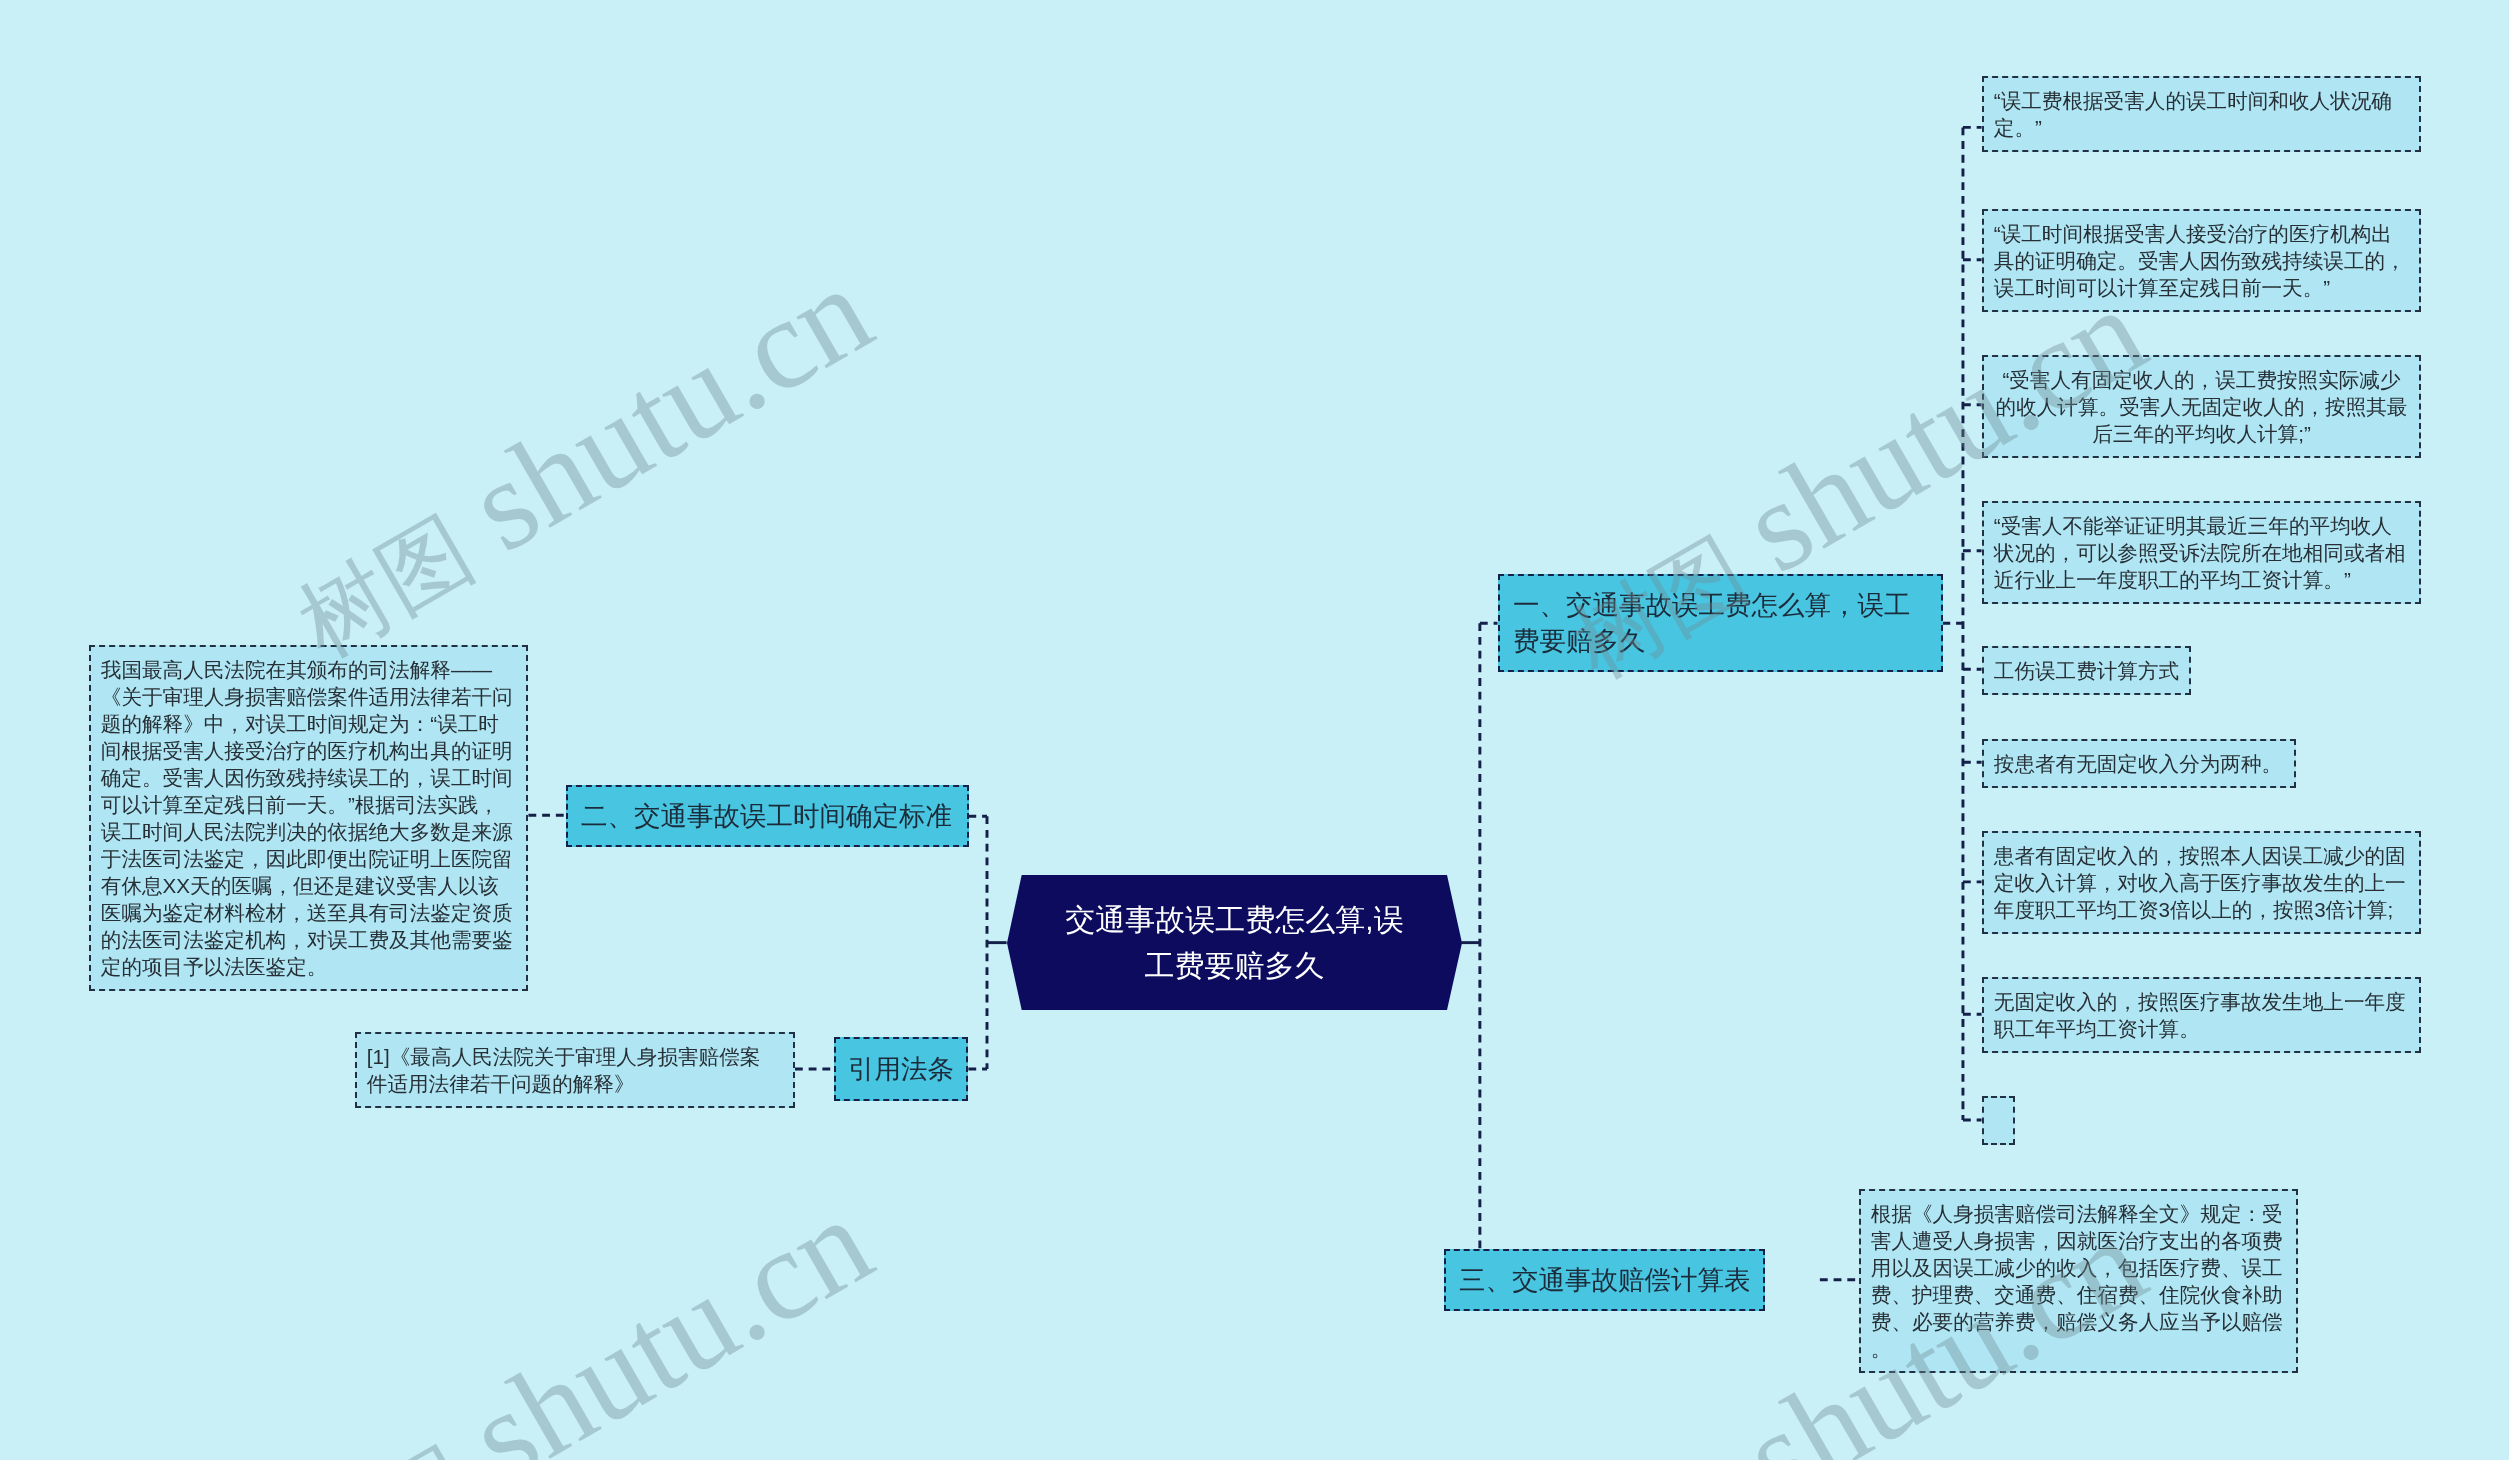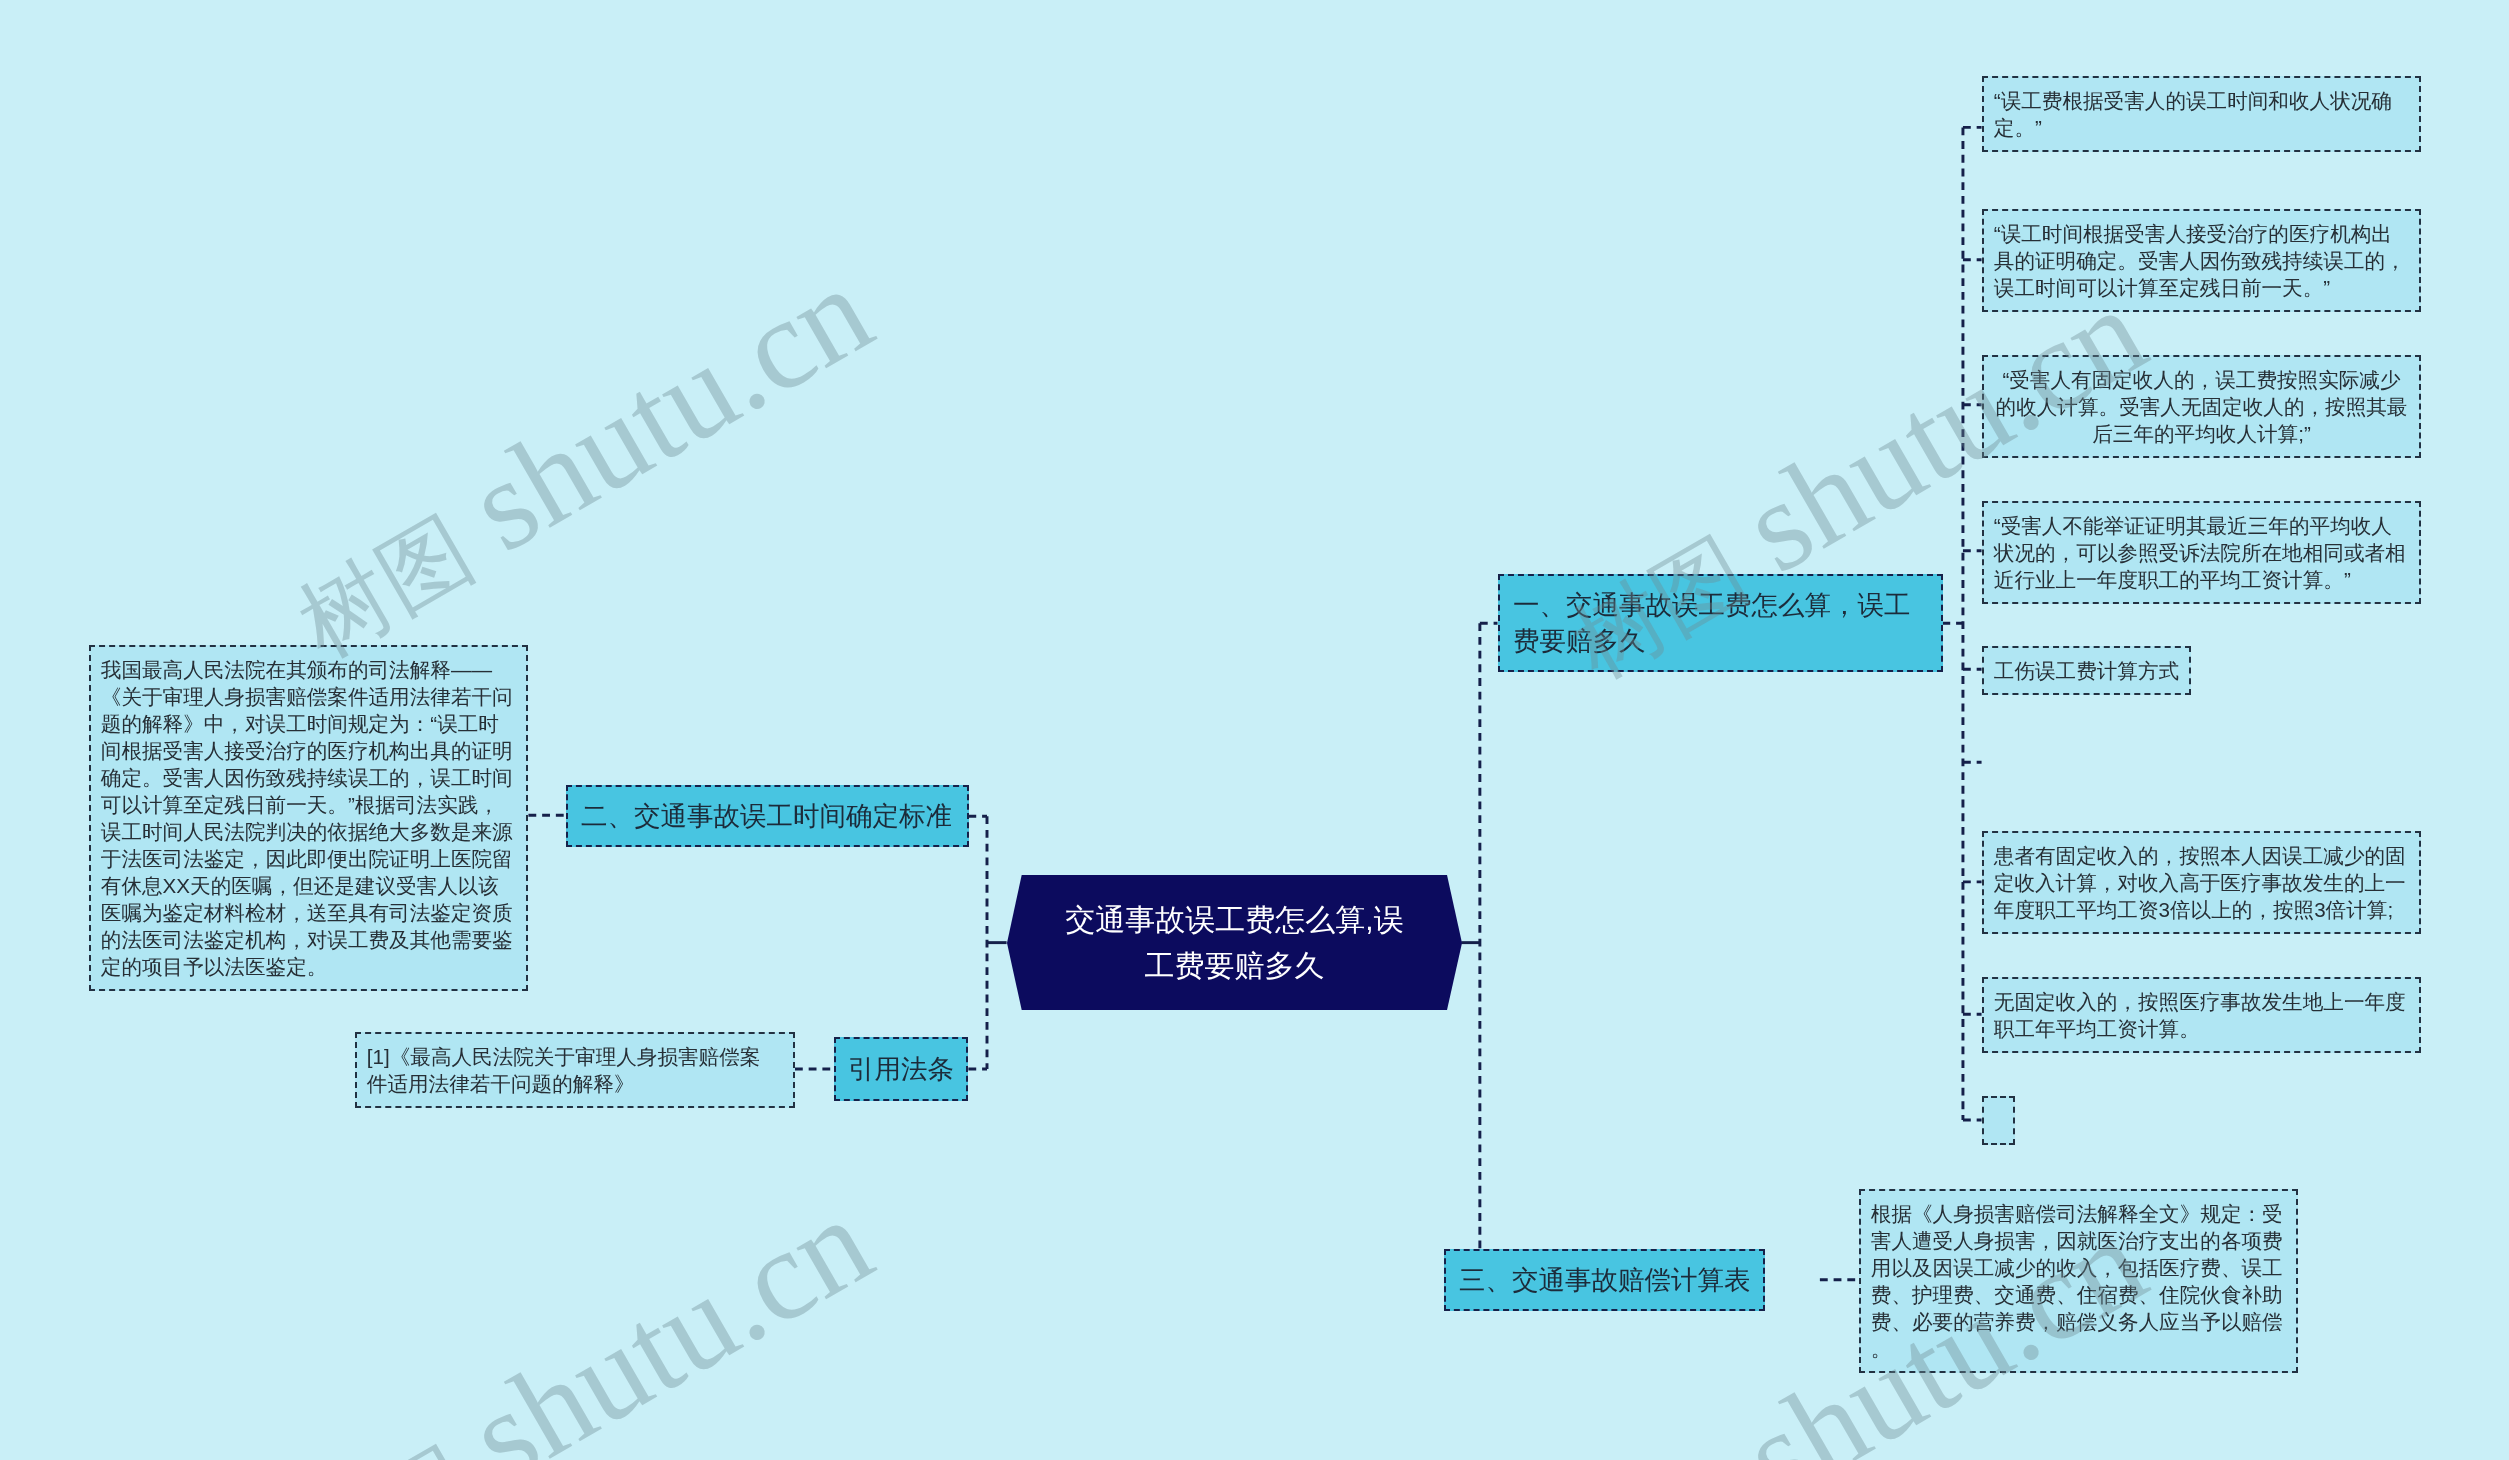--- a/index.html
+++ b/index.html
@@ -114,20 +114,23 @@
     <span class="ln">后三年的平均收人计算;”</span>
   </div>
   <div class="leaf" style="left:1982px;top:501px;width:439px;">
     <span class="ln">“受害人不能举证证明其最近三年的平均收人</span>
     <span class="ln">状况的，可以参照受诉法院所在地相同或者相</span>
     <span class="ln">近行业上一年度职工的平均工资计算。”</span>
   </div>
   <div class="leaf" style="left:1982px;top:646px;width:209px;">
     <span class="ln">工伤误工费计算方式</span>
   </div>
+  <div class="leaf" style="left:1982px;top:739px;width:314px;">
+    <span class="ln">按患者有无固定收入分为两种。</span>
+  </div>
   <div class="leaf" style="left:1982px;top:831px;width:439px;">
     <span class="ln">患者有固定收入的，按照本人因误工减少的固</span>
     <span class="ln">定收入计算，对收入高于医疗事故发生的上一</span>
     <span class="ln">年度职工平均工资3倍以上的，按照3倍计算;</span>
   </div>
   <div class="leaf" style="left:1982px;top:977px;width:439px;">
     <span class="ln">无固定收入的，按照医疗事故发生地上一年度</span>
     <span class="ln">职工年平均工资计算。</span>
   </div>
   <div class="leaf" style="left:1982px;top:1096px;width:33px;height:49px;padding:0;"></div>

